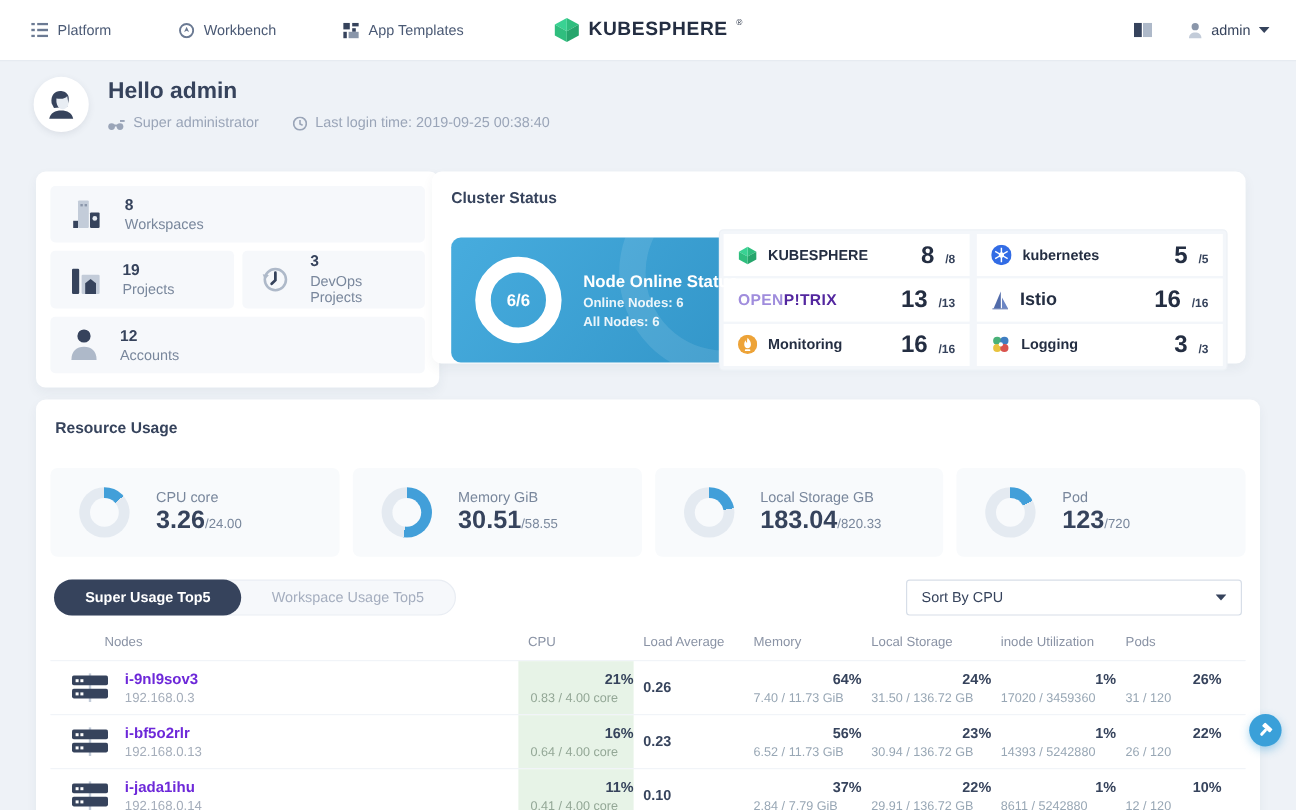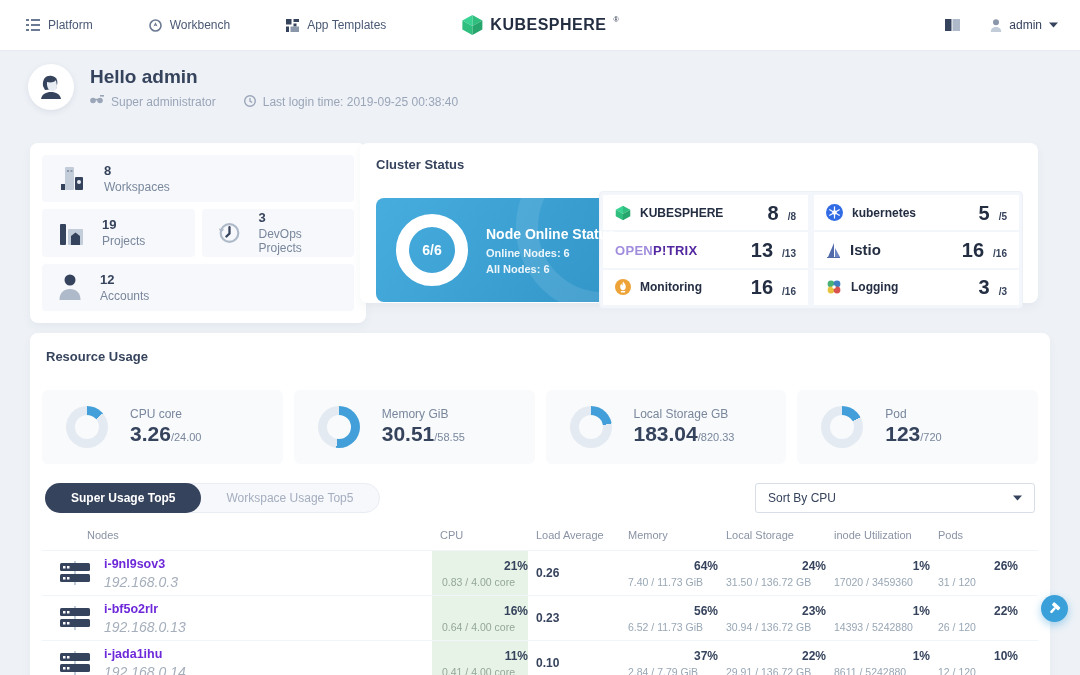--- a/index.html
+++ b/index.html
@@ -18,21 +18,21 @@
   .logo-text { font-size:16px; font-weight:bold; letter-spacing:.5px; color:#242e42; line-height:22px; }
   .reg { font-size:7px; color:#242e42; margin-top:2px; }
   .nav-right { position:absolute; right:22px; display:flex; align-items:center; gap:30px; }
   .user { display:flex; align-items:center; gap:7px; font-size:12px; color:#36435c; cursor:pointer; }
   
   .greeting { position:absolute; left:28px; top:64px; display:flex; gap:16px; }
   .avatar { width:46px; height:46px; border-radius:50%; background:#fff; flex:none;
             box-shadow:0 2px 6px rgba(54,67,92,.10); display:flex; align-items:center; justify-content:center; }
   .hello { font-size:19px; font-weight:bold; color:#36435c; margin-top:2px; }
   .greet-meta { display:flex; gap:28px; margin-top:7px; font-size:12px; color:#9aa5b8; align-items:center; }
-  .meta-item { display:flex; align-items:flex-start; gap:7px; }
+  .meta-item { display:flex; align-items:flex-end; gap:7px; }
   
   .card { background:#fff; border-radius:8px; box-shadow:0 4px 10px rgba(45,60,80,.05); position:absolute; }
   .card-title { font-size:13px; font-weight:bold; color:#36435c; }
   
   .stats-card { left:30px; top:143px; width:336px; height:180px; padding:12px;
                 display:flex; flex-direction:column; gap:7px; }
   .stat-row { display:flex; gap:7px; flex:1; }
   .stat-cell { flex:1; background:#f6f8fb; border-radius:4px; display:flex; align-items:center;
                gap:18px; padding:0 16px; cursor:pointer; }
   .stat-txt { display:flex; flex-direction:column; gap:2px; }
@@ -81,21 +81,21 @@
             display:flex; align-items:center; justify-content:space-between; padding:0 12px;
             font-size:12px; color:#36435c; cursor:pointer; }
   
   .thead, .trow { display:grid; grid-template-columns:390px 96px 92px 98px 108px 104px 88px; }
   .thead { font-size:11px; color:#8a93a5; margin-top:16px; padding-bottom:9px; }
   .thead span { padding-left:8px; }
   .thead .h-nodes { padding-left:45px; }
   .trow { height:45px; border-top:1px solid #f1f4f8; align-items:center; }
   .cell-nodes { display:flex; align-items:center; gap:14px; padding-left:18px; }
   .n-name { font-size:12.5px; font-weight:bold; color:#6d28d9; }
-  .n-ip { font-size:14px; color:#a5aebb; margin-top:3px;font-style:italic; }
+  .n-ip { font-size:11px; color:#a5aebb; margin-top:3px; }
   .cell-cpu { background:#e7f3e7; height:100%; display:flex; flex-direction:column; gap:3px;
               justify-content:center; padding-left:10px; }
   .pct { font-size:12px; font-weight:bold; color:#36435c;text-align:right; }
   .detail { font-size:10.5px; color:#98a7b5; }
   .cpu-detail { color:#93a796; }
   .cell-load { font-size:12px; font-weight:bold; color:#36435c; padding-left:8px; }
   .cell { display:flex; flex-direction:column; gap:3px; padding-left:8px; }
   
   .fab { position:absolute; left:1041px; top:595px; width:27px; height:27px; border-radius:50%;
          background:#3aa0d9; box-shadow:0 3px 8px rgba(58,160,217,.45); display:flex;

